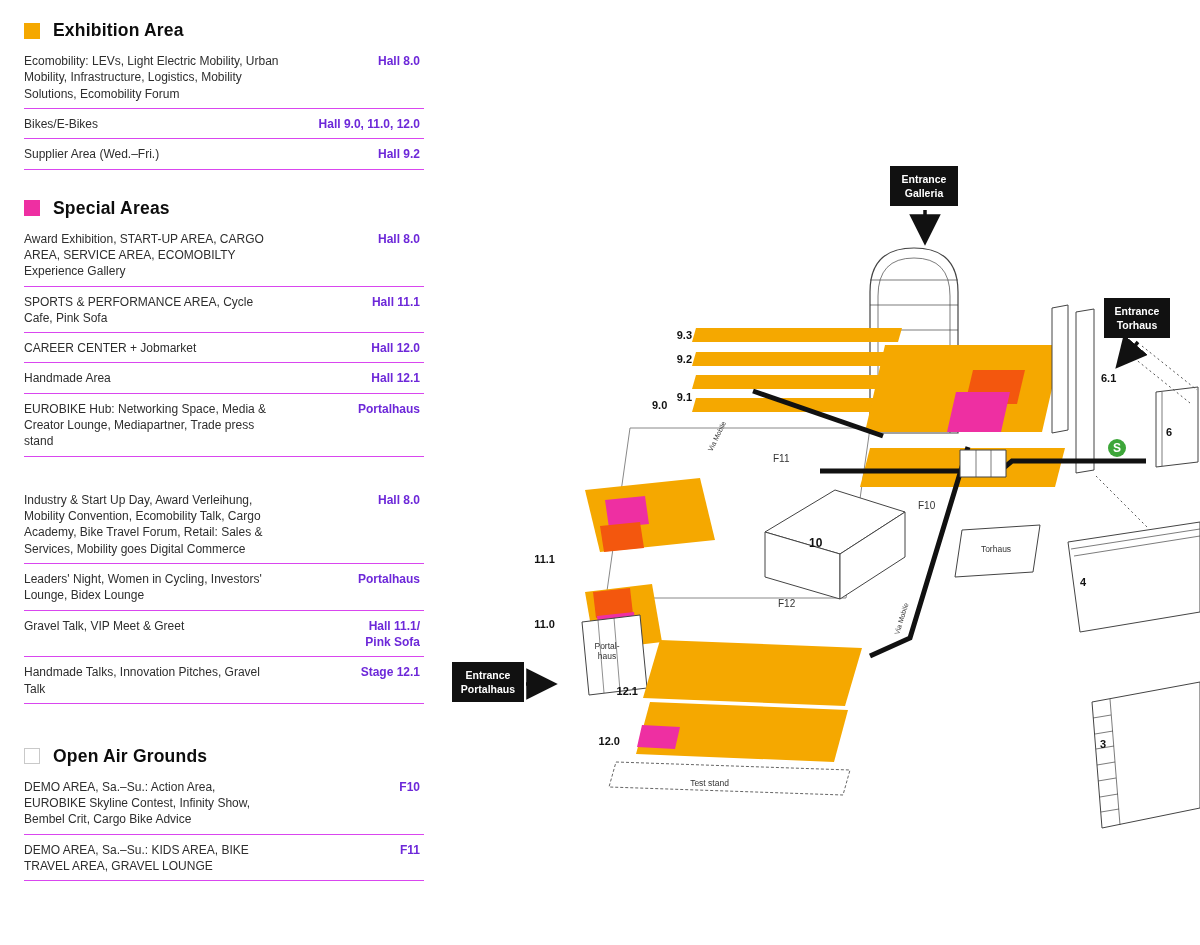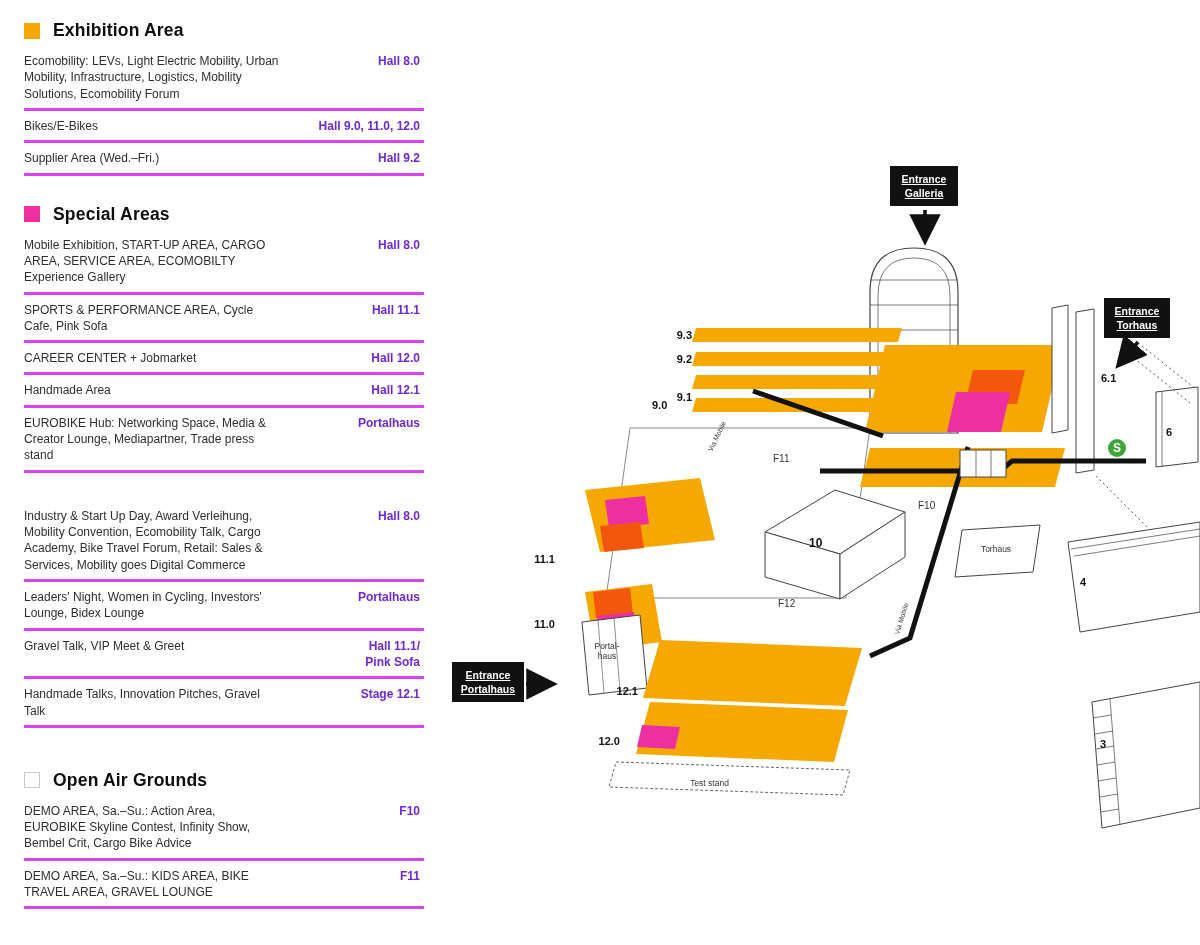--- a/index.html
+++ b/index.html
@@ -11,32 +11,32 @@
   .section { margin-bottom:24px; }
   .section + .section { margin-top:28px; }
   .section.gap-lg { margin-top:42px; }
   .section-header { display:flex; align-items:center; gap:13px; margin-bottom:5px; }
   .swatch { width:16px; height:16px; flex:0 0 16px; }
   .swatch.exhibition { background:#F5A800; }
   .swatch.special { background:#EE2FA2; }
   .swatch.conferences { background:#F3570E; }
   .swatch.openair { background:#fff; border:1px solid #c9c9c9; }
   .section-header h2 { font-size:17.5px; font-weight:bold; letter-spacing:.2px; color:#0d0d0d; }
-  .lrow { display:flex; padding:7px 0 6px; border-bottom:3px solid #d946ef; }
+  .lrow { display:flex; padding:7px 0 6px; border-bottom:1px solid #d946ef; }
   .lrow-text { flex:1; font-size:12px; line-height:1.36; color:#2e2e2e; padding-right:12px; max-width:268px; }
   .lrow-hall { width:128px; font-size:12px; line-height:1.36; font-weight:bold; text-align:right; white-space:pre-line; color:#6d28d9; }
 
   
   .map { position:absolute; left:440px; top:140px; width:760px; height:805px; overflow:hidden; }
   .map svg { position:absolute; left:0; top:0; }
   .maplabel { position:absolute; font-size:11px; font-weight:bold; color:#111; line-height:1.15; }
   .maplabel.area { font-size:10px; font-weight:normal; color:#333; }
   .maplabel.tiny { font-size:8.5px; font-weight:normal; color:#333; white-space:pre-line; }
   .entrance { position:absolute; background:#111111; color:#fff; font-size:10.5px; font-weight:bold; line-height:1.35;
-              text-align:center; display:flex; align-items:center; justify-content:center; white-space:pre-line; padding:3px 5px;text-decoration:underline; }
+              text-align:center; display:flex; align-items:center; justify-content:center; white-space:pre-line; padding:3px 5px; }
   .sbahn { position:absolute; width:18px; height:18px; border-radius:50%; background:#3DA639; color:#fff;
            font-size:12px; font-weight:bold; display:flex; align-items:center; justify-content:center; }
 </style>
 </head>
 <body>
 
 <div class="page">
 
   <div class="legend">
 
@@ -58,21 +58,21 @@
         <div class="lrow-hall">Hall 9.2</div>
       </div>
     </section>
 
     <section class="section">
       <div class="section-header">
         <span class="swatch special"></span>
         <h2>Special Areas</h2>
       </div>
       <div class="lrow">
-        <div class="lrow-text">Mobile Exhibition, START-UP AREA, CARGO AREA, SERVICE AREA, ECOMOBILTY Experience Gallery</div>
+        <div class="lrow-text">Award Exhibition, START-UP AREA, CARGO AREA, SERVICE AREA, ECOMOBILTY Experience Gallery</div>
         <div class="lrow-hall">Hall 8.0</div>
       </div>
       <div class="lrow">
         <div class="lrow-text">SPORTS &amp; PERFORMANCE AREA, Cycle Cafe, Pink Sofa</div>
         <div class="lrow-hall">Hall 11.1</div>
       </div>
       <div class="lrow">
         <div class="lrow-text">CAREER CENTER + Jobmarket</div>
         <div class="lrow-hall">Hall 12.0</div>
       </div>

